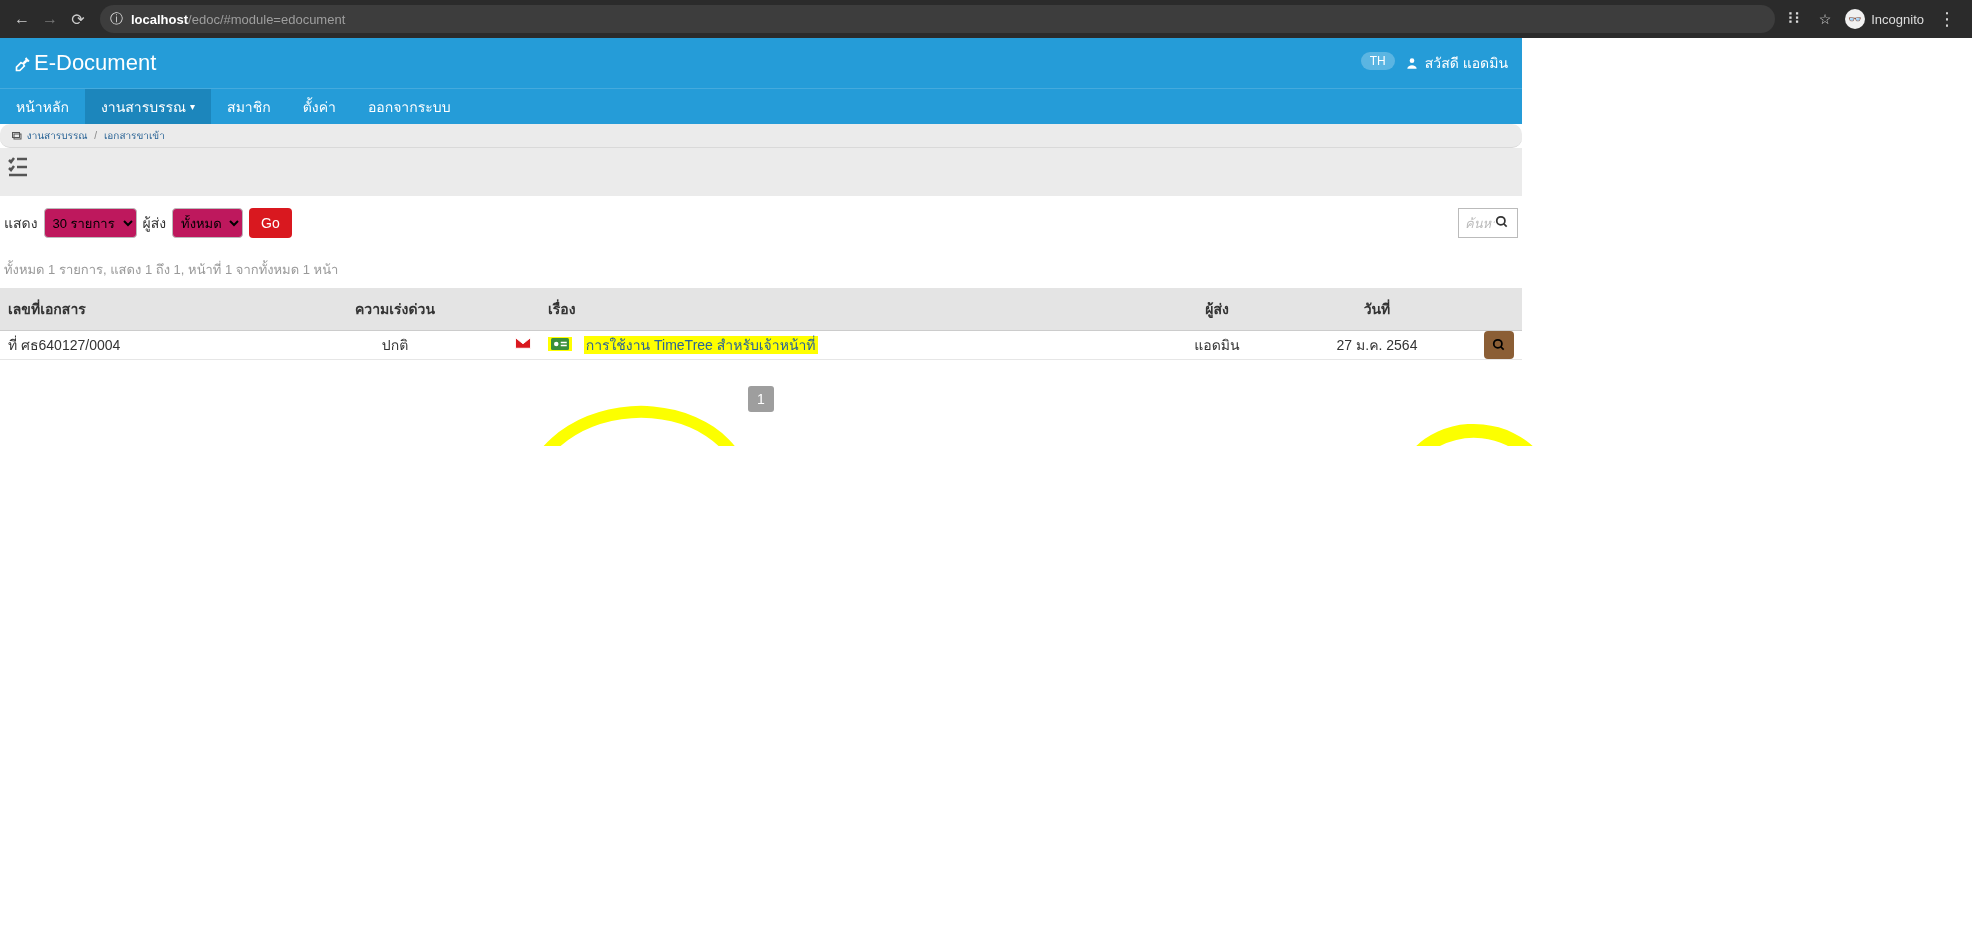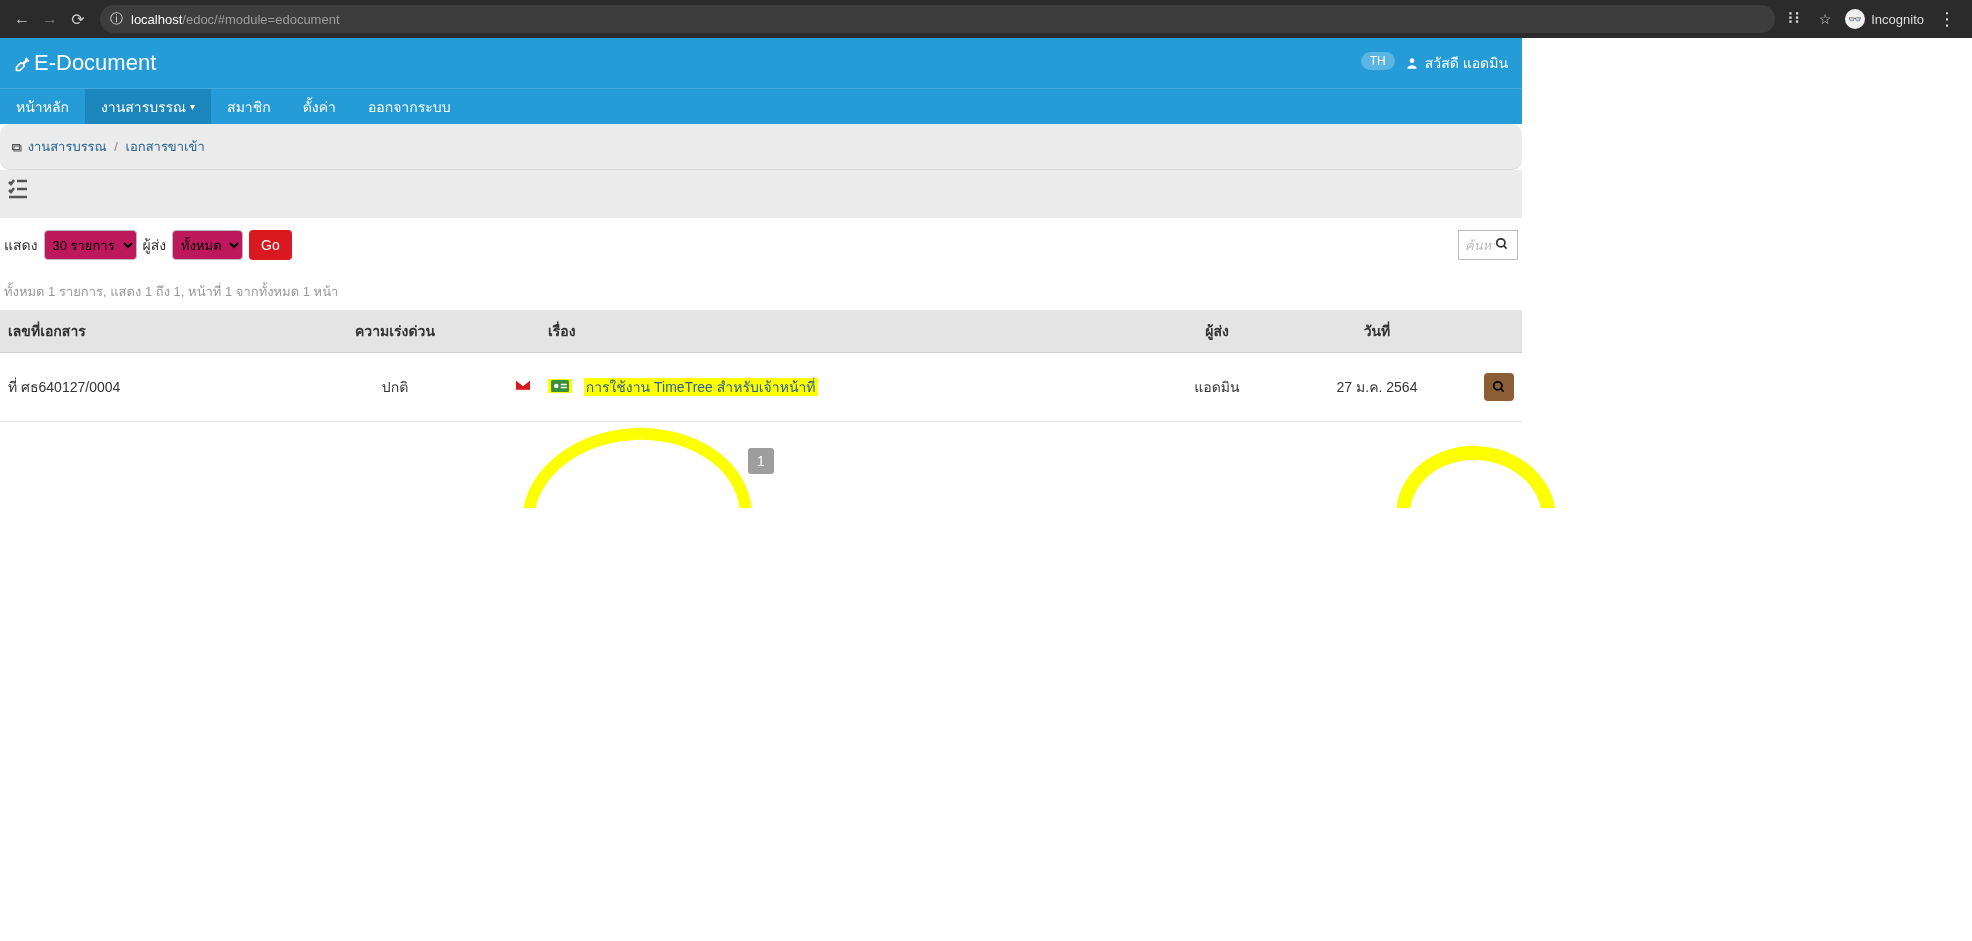--- a/index.html
+++ b/index.html
@@ -3,21 +3,21 @@
 <meta charset="utf-8">
 <style>
 * { margin: 0; padding: 0; box-sizing: border-box; }
 body { font-family: "Segoe UI", Tahoma, Arial, sans-serif; font-size: 14px; background: #fff; width: 1972px; }
 
 
 .browser-chrome { background: #2b2b2b; height: 38px; display: flex; align-items: center; padding: 0 8px; color: #ddd; }
 .browser-chrome .nav-btn { width: 28px; height: 28px; display: flex; align-items: center; justify-content: center; cursor: pointer; color: #ccc; font-size: 16px; }
 .browser-chrome .url-bar { flex: 1; background: #3d3d3d; height: 28px; border-radius: 14px; margin: 0 8px; display: flex; align-items: center; padding: 0 10px; color: #ddd; font-size: 13px; }
 .browser-chrome .url-bar .info-icon { margin-right: 8px; font-size: 13px; }
-.browser-chrome .url-bar .domain { color: #fff; }
+.browser-chrome .url-bar .domain { color: #fff; font-weight: bold; }
 .browser-chrome .url-bar .path { color: #9e9e9e; }
 .browser-chrome .right-icons { display: flex; align-items: center; gap: 14px; padding-right: 8px; }
 .browser-chrome .incognito { display: flex; align-items: center; gap: 6px; font-size: 13px; }
 .browser-chrome .incognito-icon { width: 20px; height: 20px; background: #f1f1f1; border-radius: 50%; display: flex; align-items: center; justify-content: center; font-size: 11px; color: #333; }
 .browser-chrome .more { font-size: 18px; }
 
 .page-wrap { width: 1522px; background: #fff; }
 
 
 .topbar { background: #259cd8; color: #fff; height: 50px; display: flex; align-items: center; padding: 0 14px; justify-content: space-between; }
@@ -27,21 +27,21 @@
 .topbar .lang-badge { background: rgba(255,255,255,0.25); border-radius: 12px; padding: 2px 9px; font-size: 12px; }
 .topbar .user { display: flex; align-items: center; gap: 6px; cursor: pointer; }
 
 
 .mainnav { background: #259cd8; border-top: 1px solid rgba(255,255,255,0.15); height: 36px; display: flex; align-items: stretch; }
 .mainnav .item { color: #fff; display: flex; align-items: center; padding: 0 16px; font-size: 14px; cursor: pointer; }
 .mainnav .item.active { background: #1c86bc; }
 .mainnav .item .caret { margin-left: 4px; font-size: 10px; }
 
 
-.breadcrumb-bar { background: #ebebeb; border-bottom: 1px solid #d9d9d9; padding: 12px 10px; font-size: 13px; color: #333; border-radius: 10px; }
+.breadcrumb-bar { background: #ebebeb; border-bottom: 1px solid #d9d9d9; padding: 4px 10px; font-size: 10px; color: #333; border-radius: 10px; }
 .breadcrumb-bar a { color: #2a6496; text-decoration: none; }
 .breadcrumb-bar .bc-icon svg { vertical-align: middle; }
 .breadcrumb-bar .sep { margin: 0 4px; color: #888; }
 
 
 .page-title-area { background: #ebebeb; padding: 6px 6px 18px 6px; }
 .page-title { font-size: 26px; font-weight: 400; color: #555; display: flex; align-items: center; gap: 8px; }
 .page-title svg { display: block; }
 
 
@@ -54,21 +54,21 @@
 .toolbar .search-box input { border: none; outline: none; width: 30px; font-size: 13px; color: #888; }
 .toolbar .search-box input::placeholder { color: #bbb; font-style: italic; }
 .toolbar .search-box .search-icon { color: #555; }
 
 
 .summary { padding: 8px 4px; font-size: 13px; color: #999; background: #fff; }
 
 
 .data-table { width: 100%; border-collapse: collapse; }
 .data-table thead th { background: #e4e4e4; color: #333; font-weight: 600; text-align: left; padding: 10px 8px; font-size: 14px; border-bottom: 1px solid #ccc; }
-.data-table tbody td { padding: 20px 8px; font-size: 14px; color: #333; border-bottom: 1px solid #e6e6e6; vertical-align: middle; }
+.data-table tbody td { padding: 0 8px; font-size: 14px; color: #333; border-bottom: 1px solid #e6e6e6; vertical-align: middle; }
 .data-table .col-subject { }
 .subject-link { color: #2a6496; background: #ffff00; padding: 1px 2px; text-decoration: none; cursor: pointer; }
 .mail-icon { color: #d9181f; font-size: 16px; }
 .card-icon { background: #ffff00; padding: 1px 3px; display: inline-flex; }
 .view-btn { background: #8b5e35; border: none; border-radius: 4px; width: 30px; height: 28px; display: inline-flex; align-items: center; justify-content: center; color: #000; cursor: pointer; }
 
 
 .pagination { text-align: center; padding: 26px 0 34px 0; }
 .pagination .page { display: inline-block; background: #9e9e9e; color: #fff; width: 26px; height: 26px; line-height: 26px; border-radius: 3px; font-size: 14px; }
 

